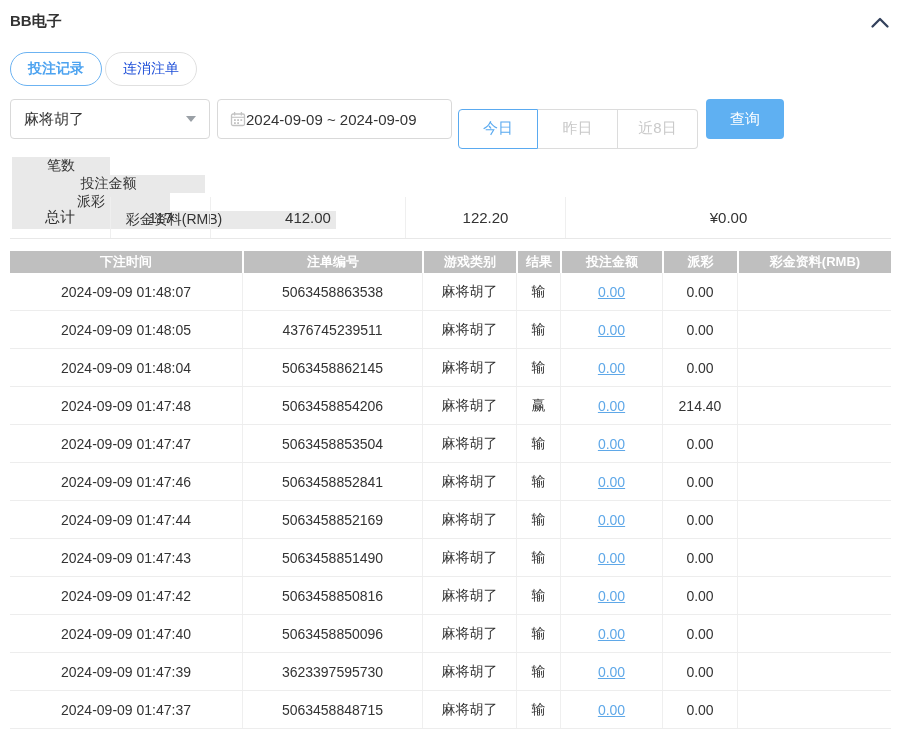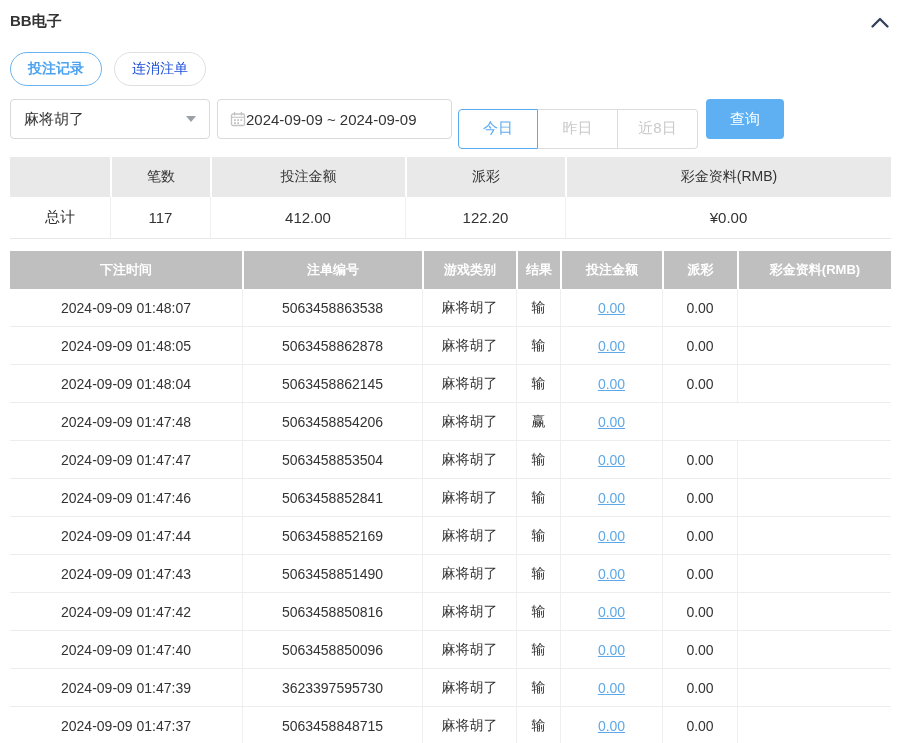--- a/index.html
+++ b/index.html
@@ -6,21 +6,21 @@
   html,body { width:901px; height:743px; background:#fff; overflow:hidden;
               font-family:"Liberation Sans", sans-serif; color:#333; }
   .page { padding:0 10px; }
 
   
   .hdr { display:flex; justify-content:space-between; align-items:center; padding-top:11px; height:32px; }
   .title { font-size:15px; font-weight:bold; color:#333; }
   .collapse { width:22px; height:16px; cursor:pointer; display:flex; align-items:center; justify-content:center; }
 
   
-  .tabs { margin-top:20px; display:flex; gap:12px; }
+  .tabs { margin-top:20px; display:flex; gap:3px; }
   .tab { height:34px; padding:0 17px; border:1px solid #e0e0e0; border-radius:17px;
          background:#fff; color:#1d4ed8; font-size:14px; display:flex; align-items:center; cursor:pointer; }
   .tab.active { border-color:#6cb3f2; color:#4da3f0; font-weight:bold; }
 
   
   .controls { margin-top:13px; display:flex; align-items:center; height:40px; }
   .select-box { width:200px; height:40px; border:1px solid #d9d9d9; border-radius:4px;
                 display:flex; align-items:center; justify-content:space-between; padding:0 13px;
                 font-size:15px; cursor:pointer; background:#fff; }
   .caret { width:0; height:0; border-left:5px solid transparent; border-right:5px solid transparent;
@@ -34,32 +34,32 @@
   .quick:first-child { border-left-width:1px; border-radius:4px 0 0 4px; }
   .quick:last-child { border-radius:0 4px 4px 0; }
   .quick.active { border:1px solid #5aaaf0; color:#5aaaf0; }
   .query-btn { margin-left:8px; width:78px; height:40px; background:#5fb0f2; color:#fff;
                border:none; border-radius:4px; font-size:15px; cursor:pointer;
                font-family:"Liberation Sans", sans-serif; }
 
   
   .summary { margin-top:18px; }
   .sum-head, .sum-row { display:flex; }
-  .sum-head { height:40px; }
+  .sum-head { height:40px;flex-direction:column; }
   .sum-hc { background:#e9e9e9; display:flex; align-items:center; justify-content:center;
             font-size:14px; color:#333; }
   .sum-hc + .sum-hc { border-left:2px solid #fff; }
   .sum-row { height:42px; border-bottom:1px solid #e8e8e8; }
   .sum-c { display:flex; align-items:center; justify-content:center; font-size:15px; color:#333; }
   .sum-c + .sum-c { border-left:1px solid #efefef; }
   .sw1{width:100px;} .sw2{width:100px;} .sw3{width:195px;} .sw4{width:160px;} .sw5{width:326px;}
 
   
   .bets { margin-top:12px; }
-  .thead { display:flex; height:38px; }
+  .thead { display:flex; height:22px; }
   .th { background:#bfbfbf; color:#fff; font-weight:bold; font-size:13px;
         display:flex; align-items:center; justify-content:center; }
   .th + .th { border-left:2px solid #fff; }
   .trow { display:flex; height:38px; border-bottom:1px solid #ededed; background:#fff; }
   .cell { display:flex; align-items:center; justify-content:center; font-size:14px; color:#333; }
   .cell + .cell { border-left:1px solid #efefef; }
   .cw1{width:232px;} .cw2{width:180px;} .cw3{width:94px;} .cw4{width:44px;}
   .cw5{width:102px;} .cw6{width:75px;} .cw7{width:154px;}
   .amount-link { color:#5fa8e8; text-decoration:underline; cursor:pointer; font-size:14px; }
 </style>
@@ -159,21 +159,21 @@
           <div class="cell cw4">输</div>
           <div class="cell cw5">
             <a class="amount-link">0.00</a>
           </div>
           <div class="cell cw6">0.00</div>
           <div class="cell cw7"></div>
         </div>
 
         <div class="trow">
           <div class="cell cw1">2024-09-09 01:48:05</div>
-          <div class="cell cw2">5063458862878</div>
+          <div class="cell cw2">4376745239511</div>
           <div class="cell cw3">麻将胡了</div>
           <div class="cell cw4">输</div>
           <div class="cell cw5">
             <a class="amount-link">0.00</a>
           </div>
           <div class="cell cw6">0.00</div>
           <div class="cell cw7"></div>
         </div>
 
         <div class="trow">
@@ -189,20 +189,21 @@
         </div>
 
         <div class="trow">
           <div class="cell cw1">2024-09-09 01:47:48</div>
           <div class="cell cw2">5063458854206</div>
           <div class="cell cw3">麻将胡了</div>
           <div class="cell cw4">赢</div>
           <div class="cell cw5">
             <a class="amount-link">0.00</a>
           </div>
+          <div class="cell cw6">214.40</div>
           <div class="cell cw7"></div>
         </div>
 
         <div class="trow">
           <div class="cell cw1">2024-09-09 01:47:47</div>
           <div class="cell cw2">5063458853504</div>
           <div class="cell cw3">麻将胡了</div>
           <div class="cell cw4">输</div>
           <div class="cell cw5">
             <a class="amount-link">0.00</a>

